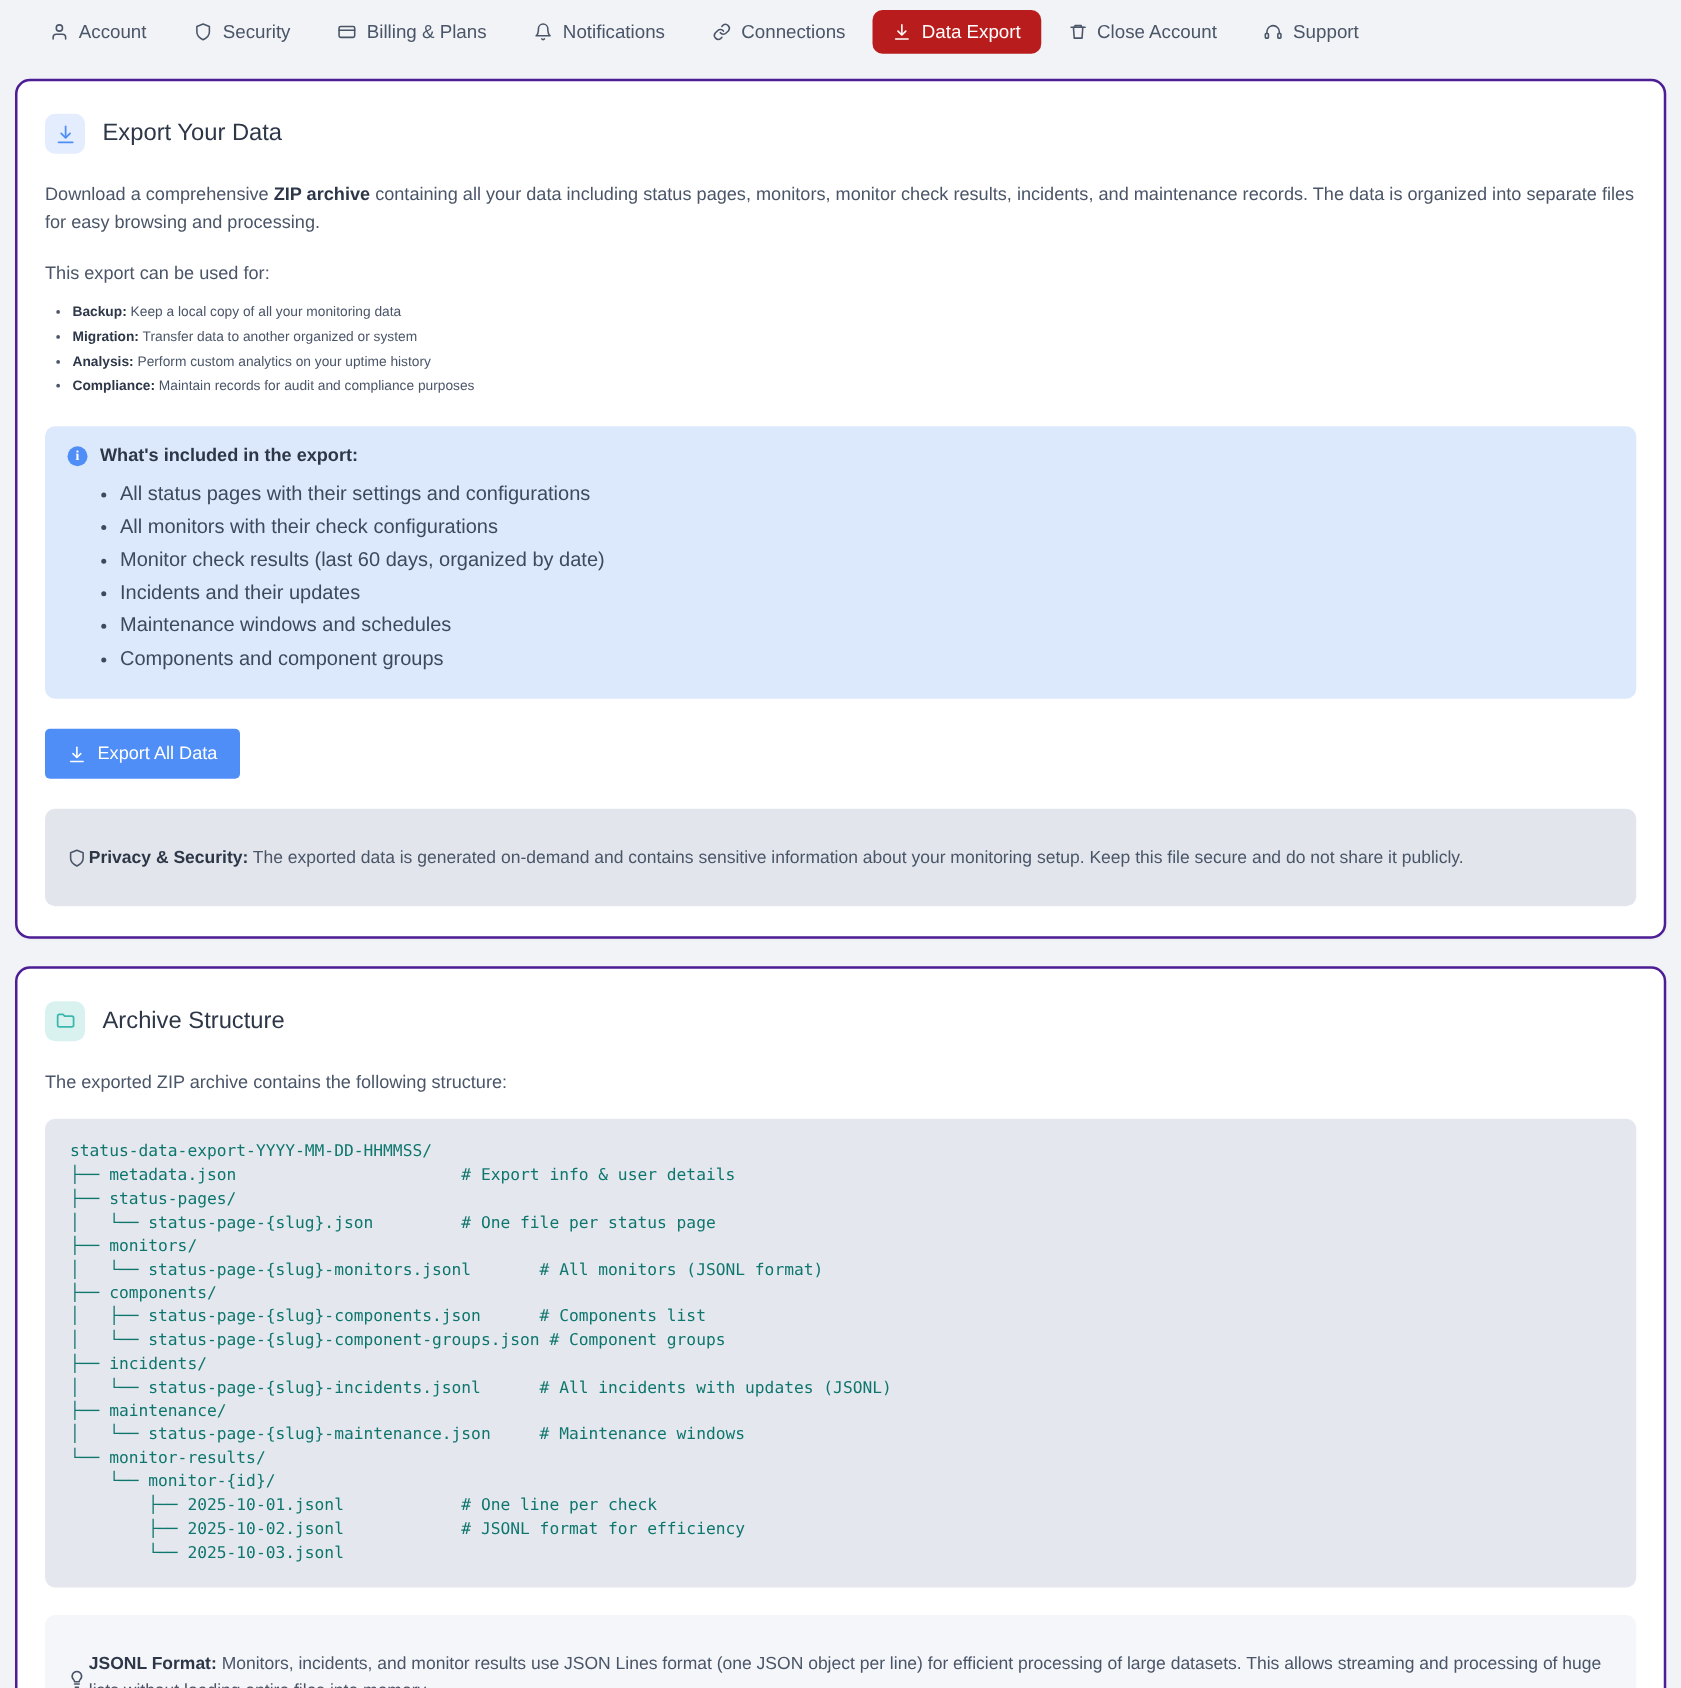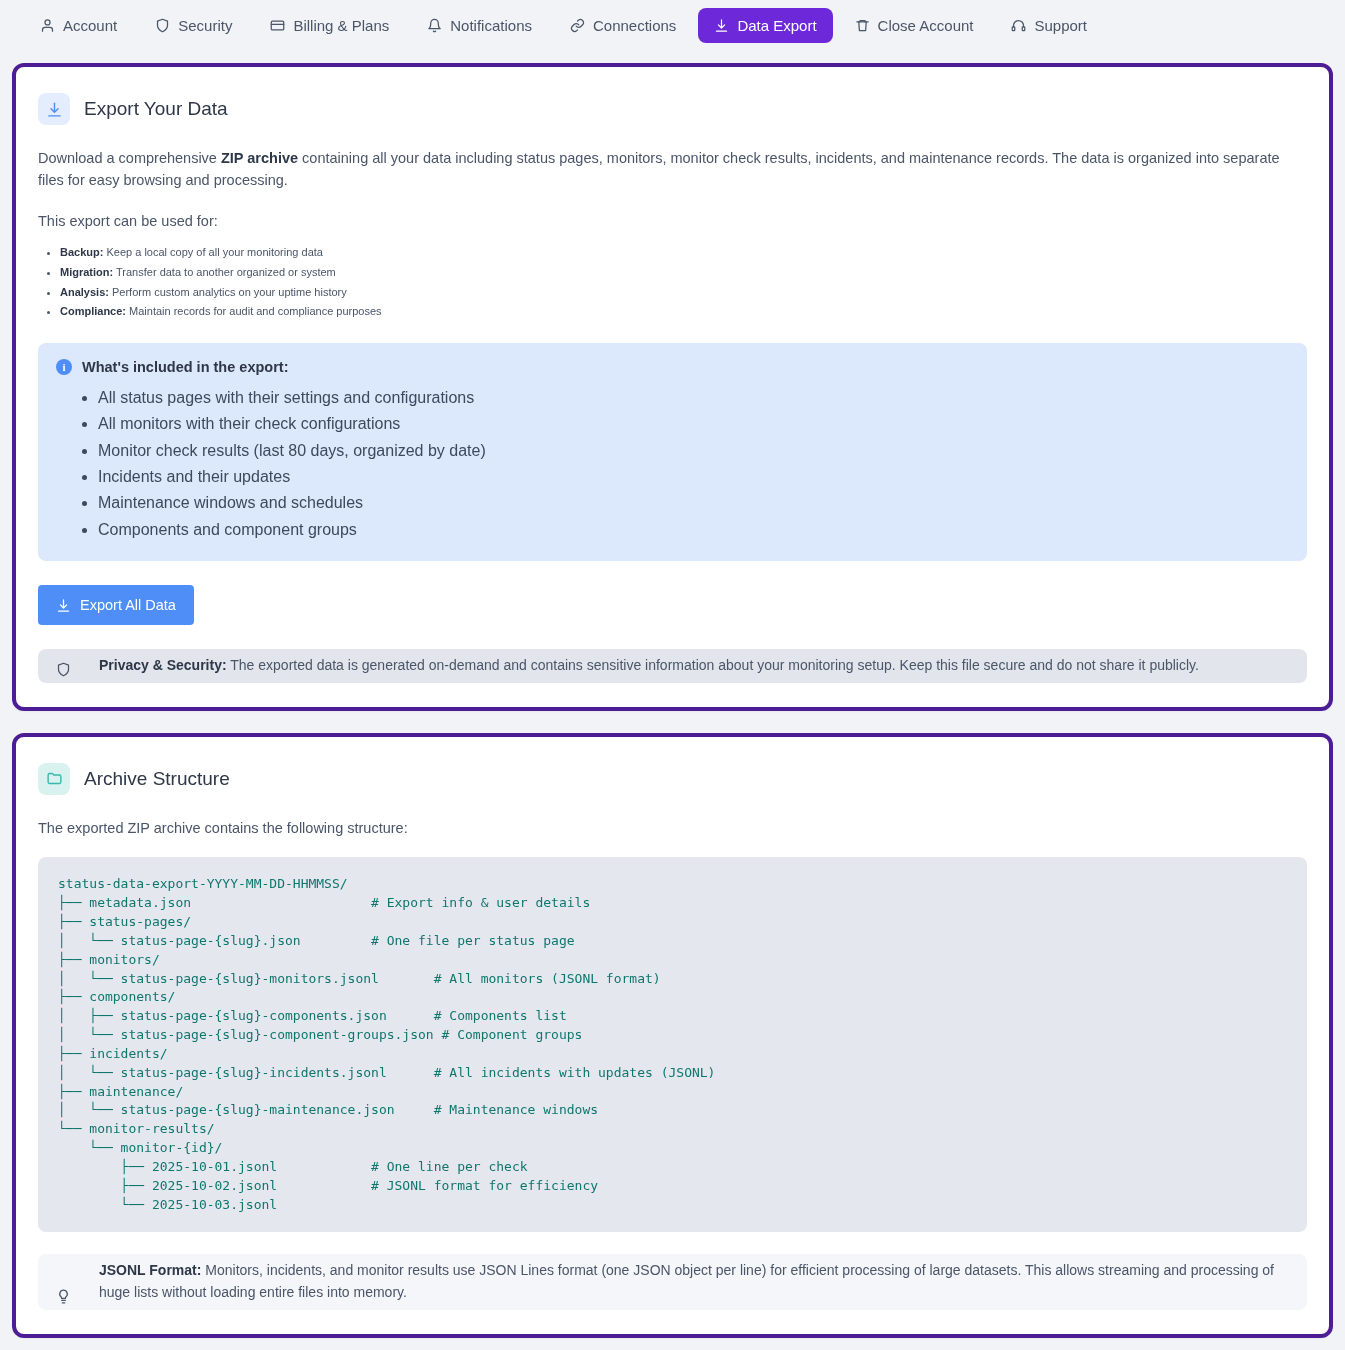--- a/index.html
+++ b/index.html
@@ -28,30 +28,30 @@
     align-items: center;
     gap: 8px;
     padding: 9px 16px;
     border-radius: 8px;
     font-size: 15px;
     color: #4a5568;
     cursor: pointer;
     white-space: nowrap;
   }
   .nav-item.active {
-    background: #6d28d9;
+    background: #b91c1c;
     color: #ffffff;
   }
   .nav-item .ico { display: inline-flex; width: 15px; height: 15px; }
   .nav-item svg { width: 15px; height: 15px; display: block; }
 
   
   .card {
     background: #ffffff;
-    border: 4px solid #4c1d95;
+    border: 2px solid #4c1d95;
     border-radius: 12px;
     margin: 10px 12px 0 12px;
     padding: 26px 22px 24px 22px;
     box-shadow: 0 1px 2px rgba(16,24,40,0.04);
   }
   .card + .card { margin-top: 22px; }
 
   .card-head {
     display: flex;
     align-items: center;
@@ -140,27 +140,27 @@
     font-size: 14.5px;
     font-family: "Liberation Sans", sans-serif;
     cursor: pointer;
     margin-bottom: 24px;
   }
   .btn-primary svg { width: 15px; height: 15px; display: block; }
 
   
   .notice {
     border-radius: 8px;
-    padding: 6px 18px;
+    padding: 28px 18px;
     font-size: 14px;
     line-height: 1.55;
     color: #4a5568;
     display: flex;
-    gap: 28px;
-    align-items: flex-end;
+    gap: 2px;
+    align-items: center;
   }
   .notice.grey { background: #e2e6ec; }
   .notice.light { background: #f4f6f9; }
   .notice svg { width: 15px; height: 15px; display: block; margin-top: 2px; flex: 0 0 auto; }
   .notice strong { color: #2d3748; font-weight: bold; }
 
   
   .code-block {
     background: #e4e8ee;
     border-radius: 8px;
@@ -293,21 +293,21 @@
   </ul>
 
   <div class="info-box">
     <div class="info-head">
       <span class="info-icon">i</span>
       <span>What's included in the export:</span>
     </div>
     <ul>
       <li>All status pages with their settings and configurations</li>
       <li>All monitors with their check configurations</li>
-      <li>Monitor check results (last 80 days, organized by date)</li>
+      <li>Monitor check results (last 60 days, organized by date)</li>
       <li>Incidents and their updates</li>
       <li>Maintenance windows and schedules</li>
       <li>Components and component groups</li>
     </ul>
   </div>
 
   <button class="btn-primary">
     <span>
       <svg viewBox="0 0 24 24" fill="none" stroke="currentColor" stroke-width="2" stroke-linecap="round" stroke-linejoin="round">
           <path d="M12 3v12"></path>

